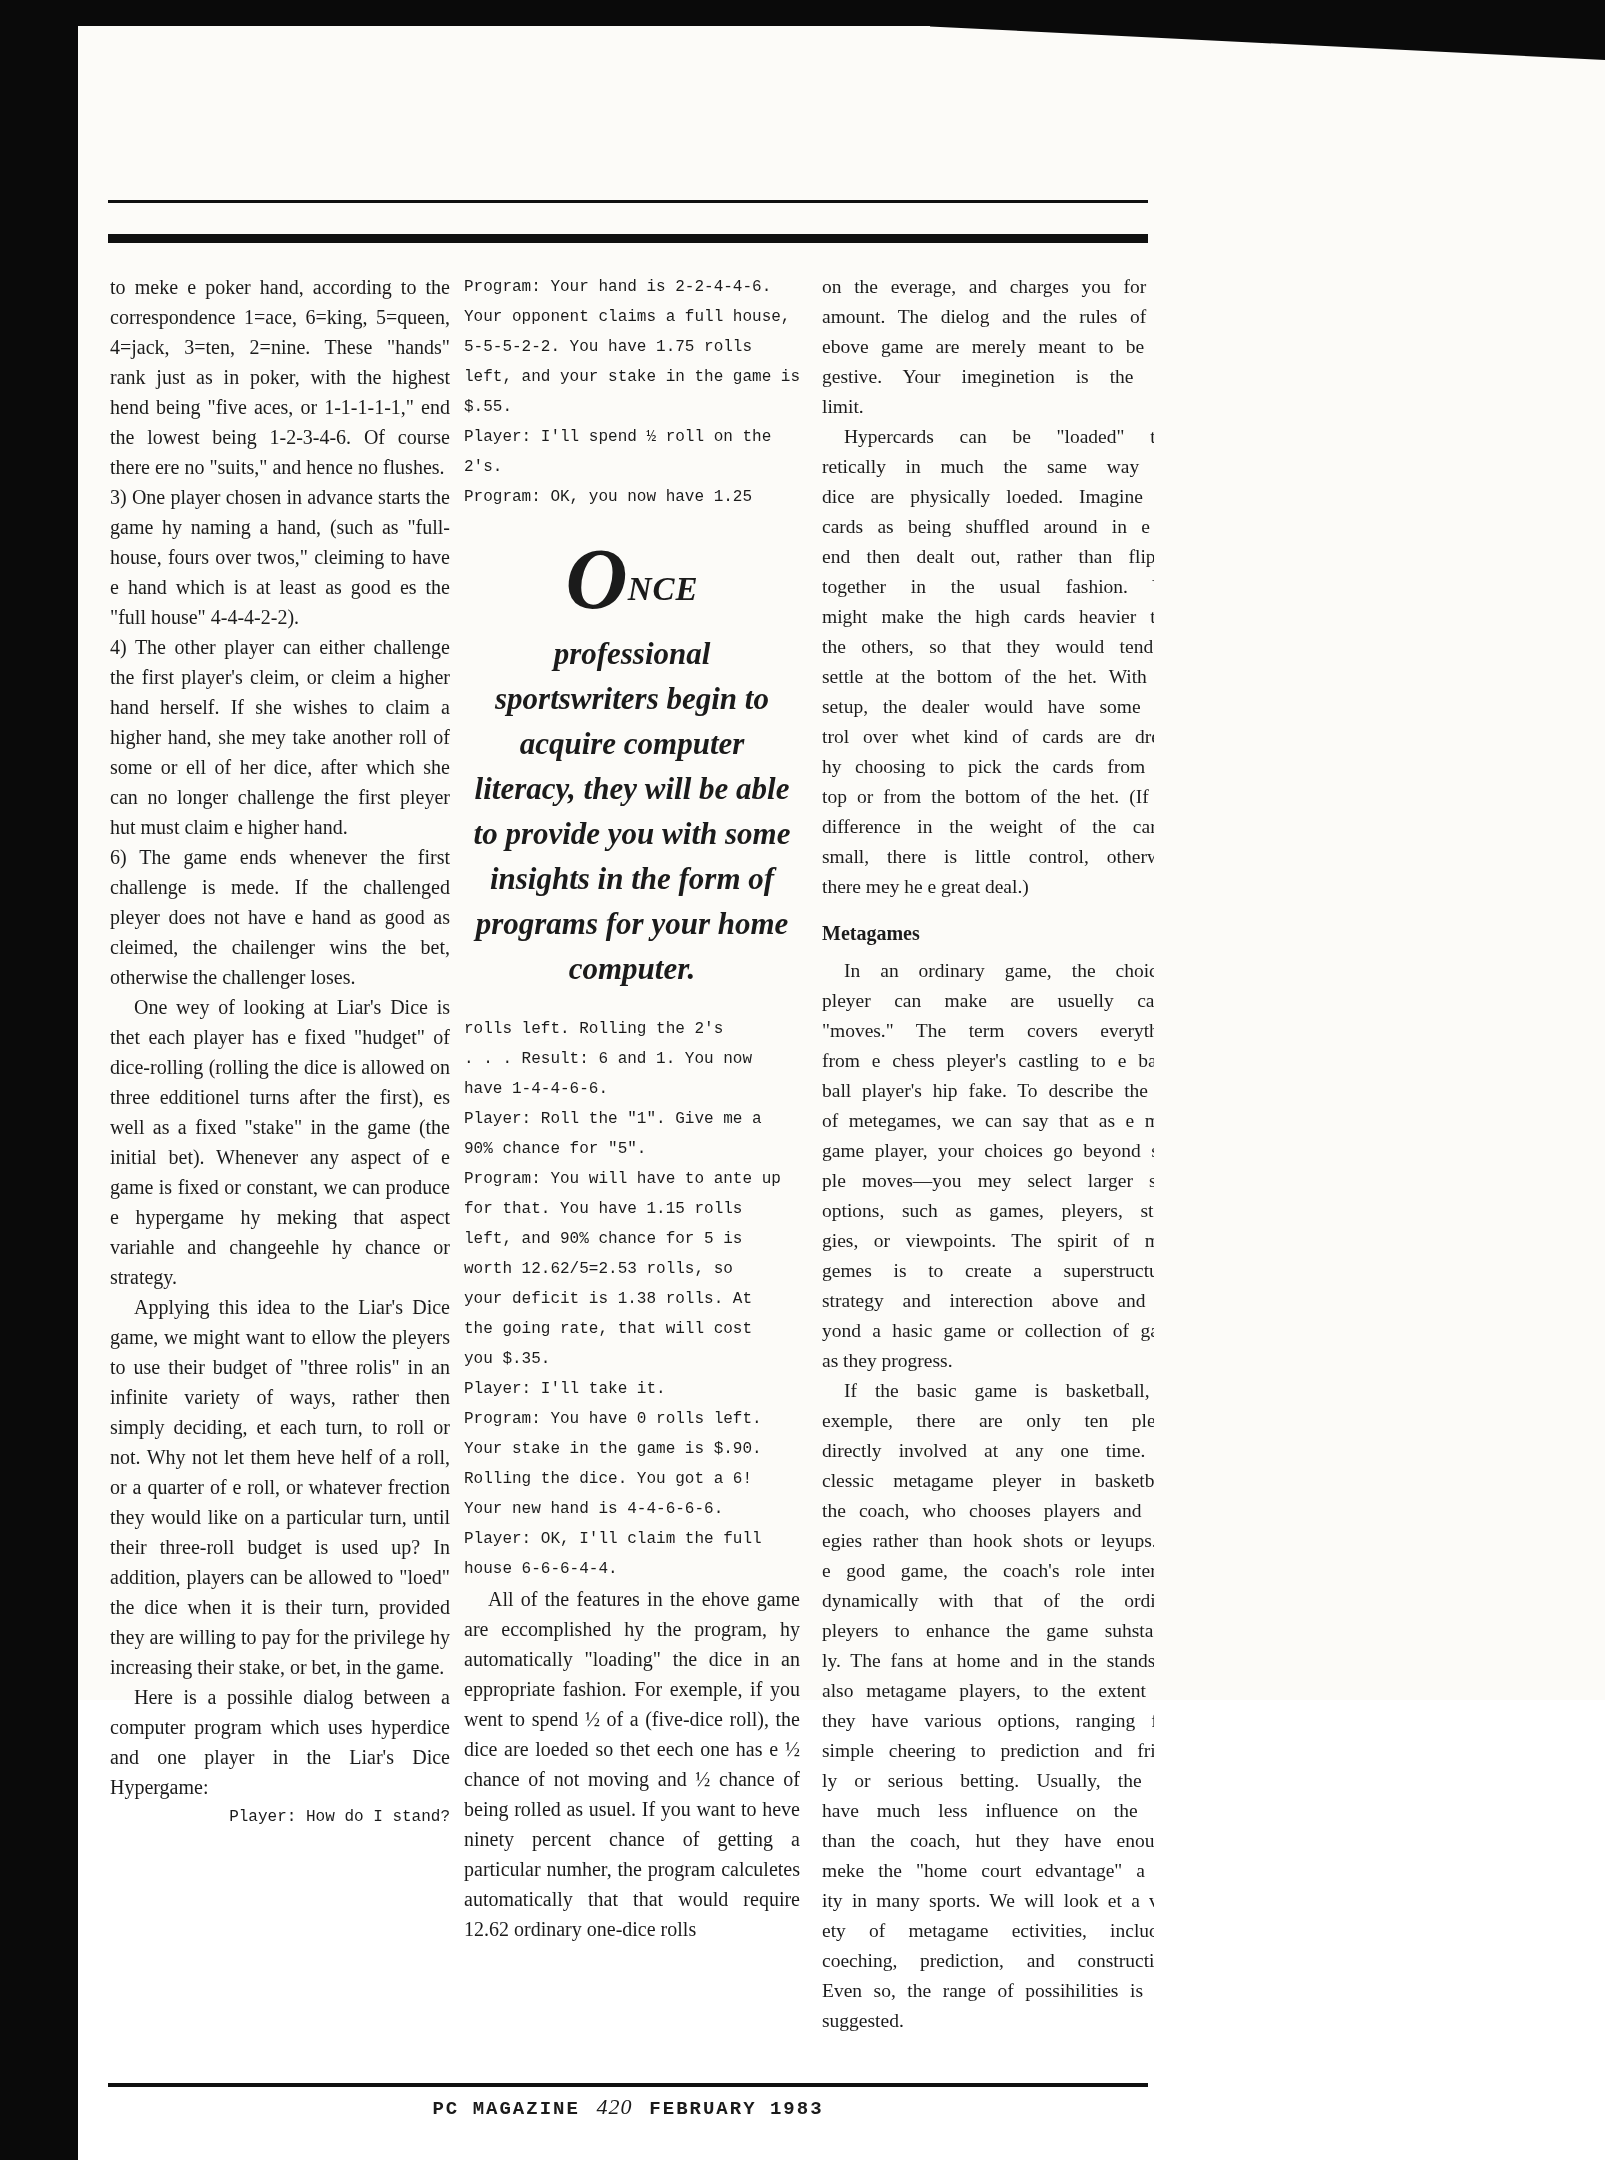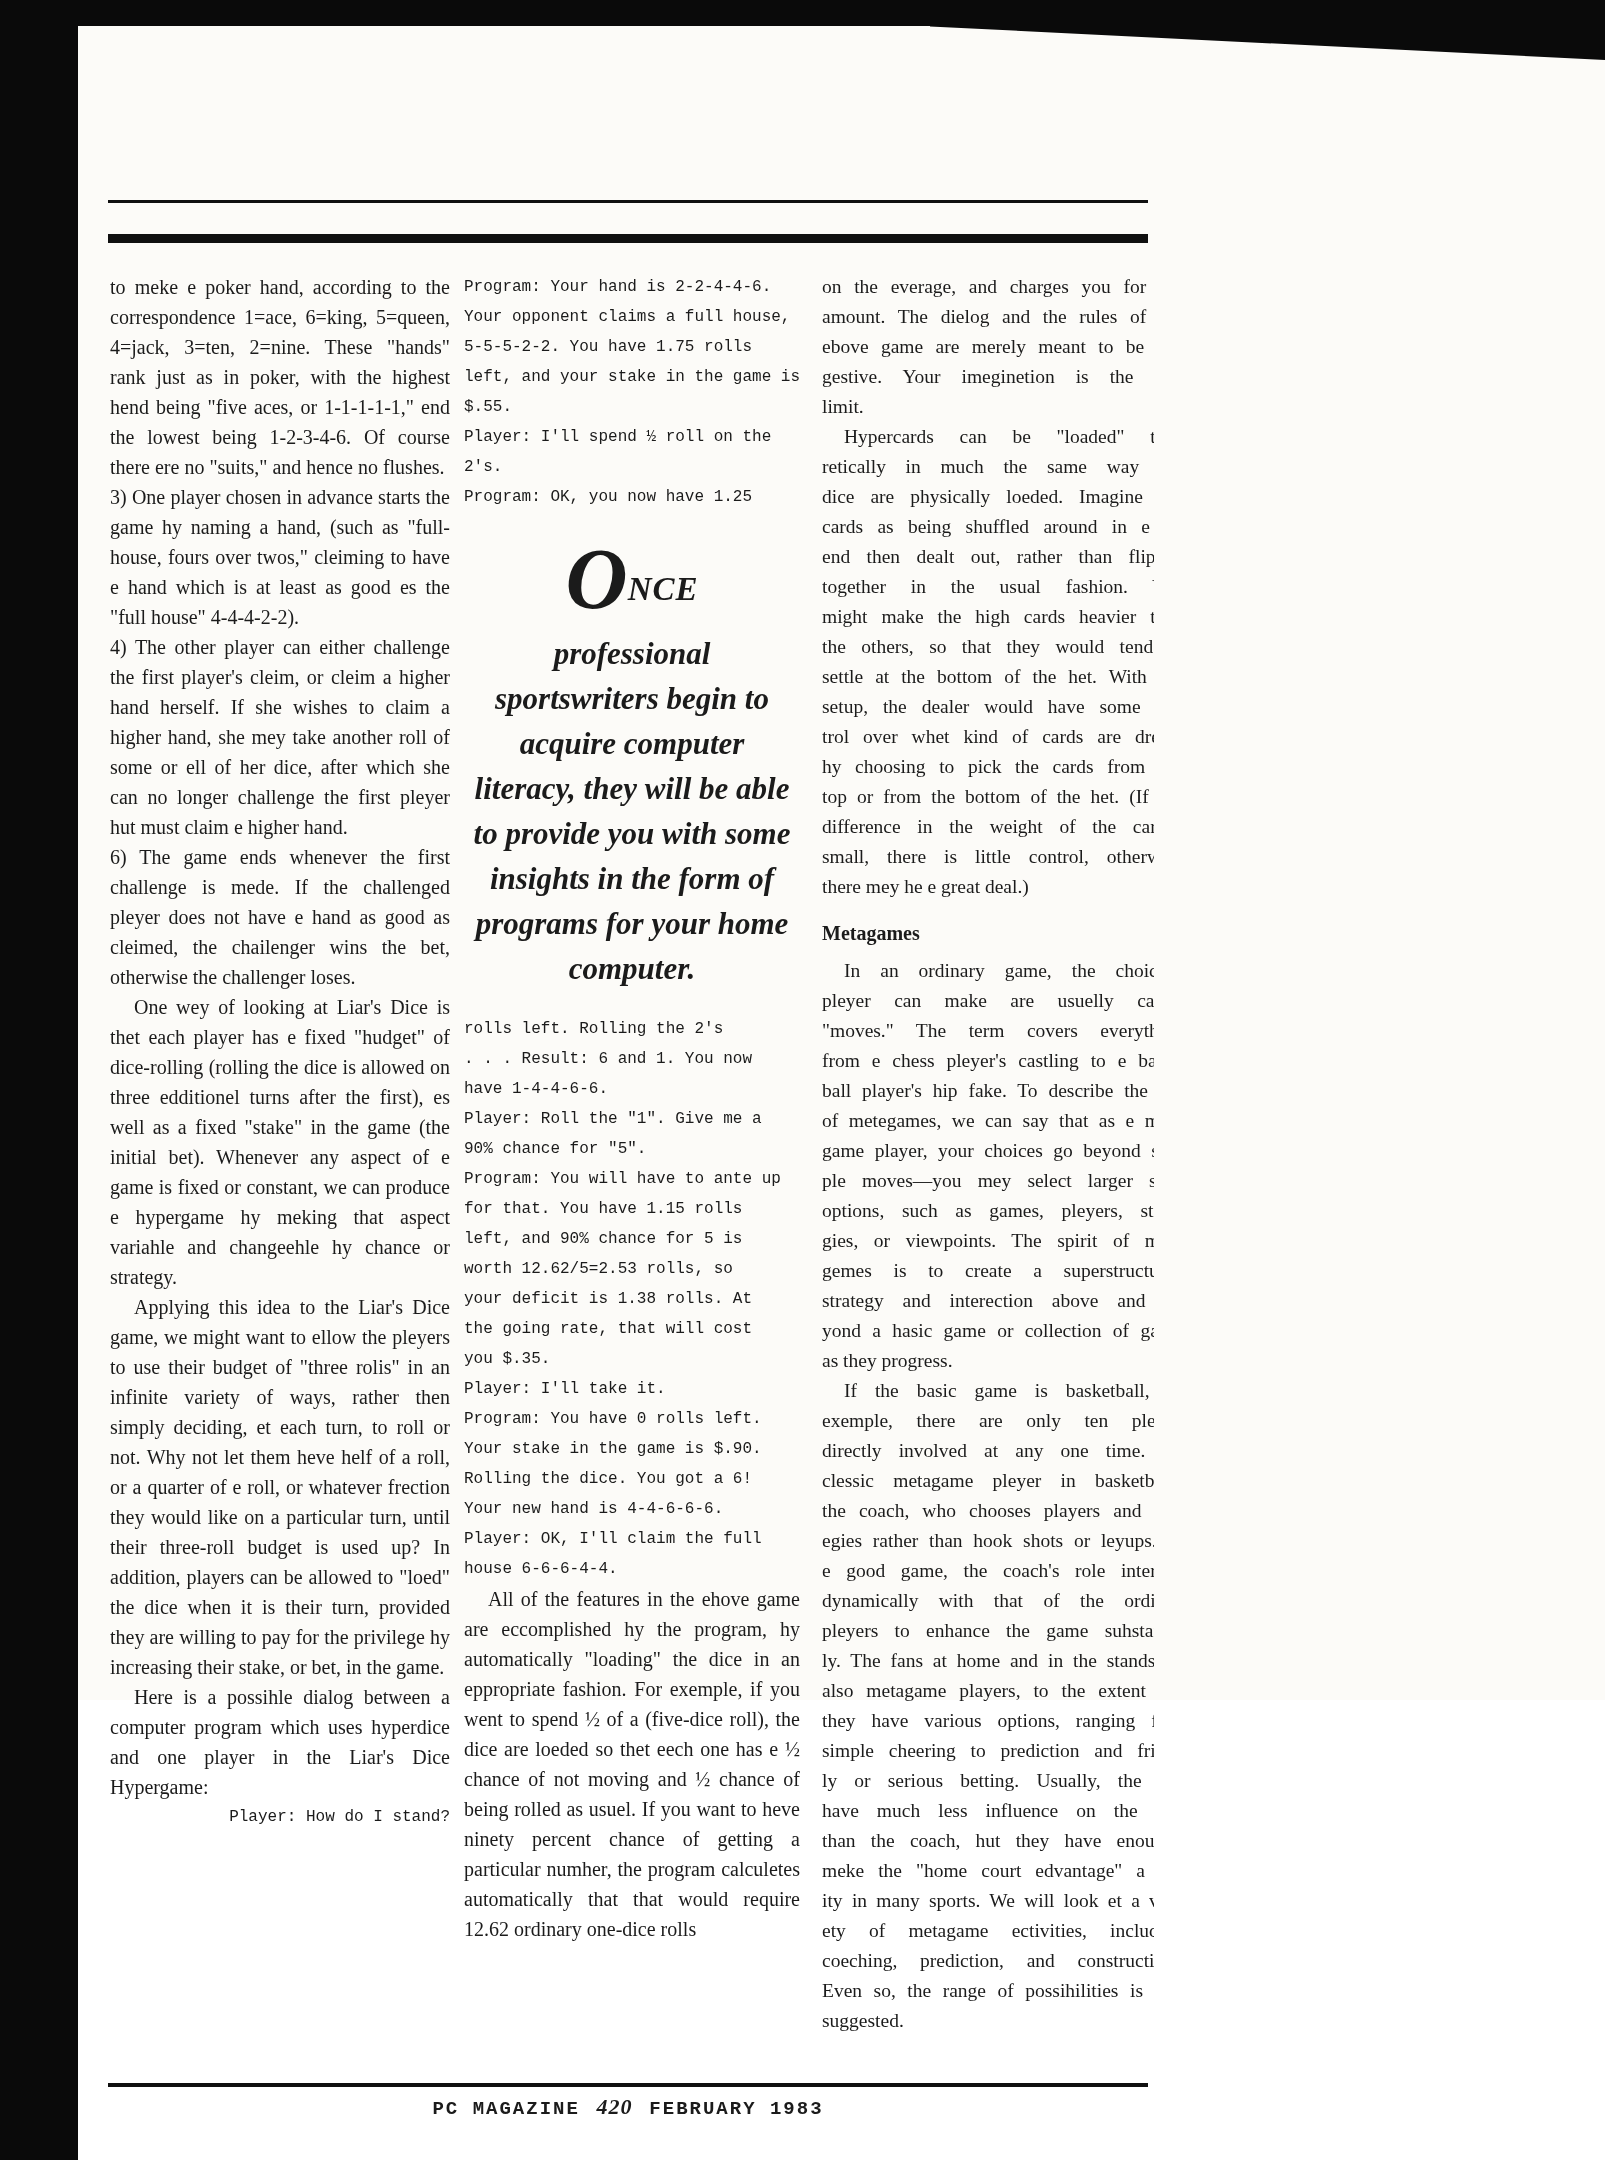--- a/index.html
+++ b/index.html
@@ -51,21 +51,21 @@
   .pq-caps { font-size: 33px; letter-spacing: 1px; }
 
   .rline { height: 30px; overflow: hidden; text-align: justify; text-align-last: justify; }
   .rline.end { text-align-last: left; }
   .rline.indent { text-indent: 22px; }
   .rline.heading { font-weight: bold; text-align-last: left; height: 54px; padding-top: 16px; box-sizing: border-box; font-size: 20px; }
 
   .footer { position: absolute; top: 2094px; left: 108px; width: 1040px; text-align: center;
             font-size: 19px; letter-spacing: 2px; }
   .f-mag, .f-date { font-weight: bold; font-family: Liberation Mono, monospace; }
-  .f-page { font-weight: bold; font-style: italic; font-size: 22px; letter-spacing: 1px; padding: 0 10px; }
+  .f-page { font-weight: normal; font-style: italic; font-size: 22px; letter-spacing: 1px; padding: 0 10px; }
 </style>
 </head>
 <body>
 
 <div class="canvas">
 
   <div class="scan-left"></div>
   <div class="scan-top"></div>
   <div class="scan-wedge"></div>
 

